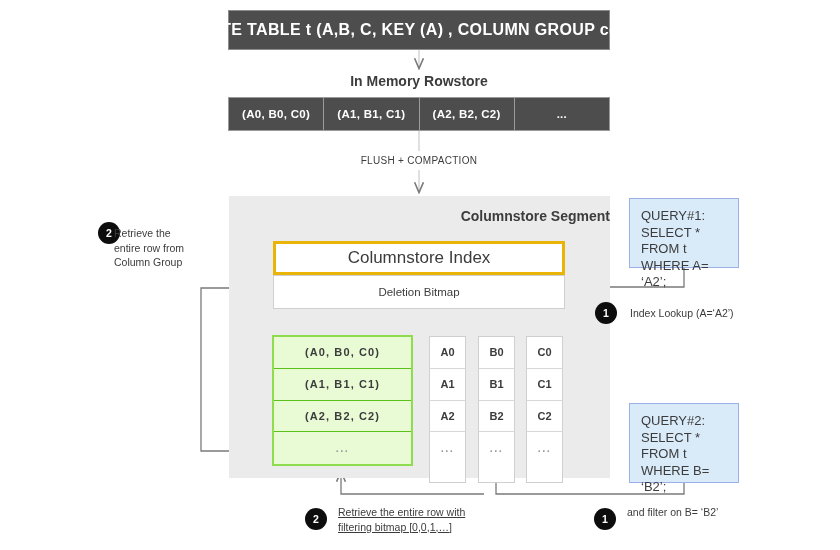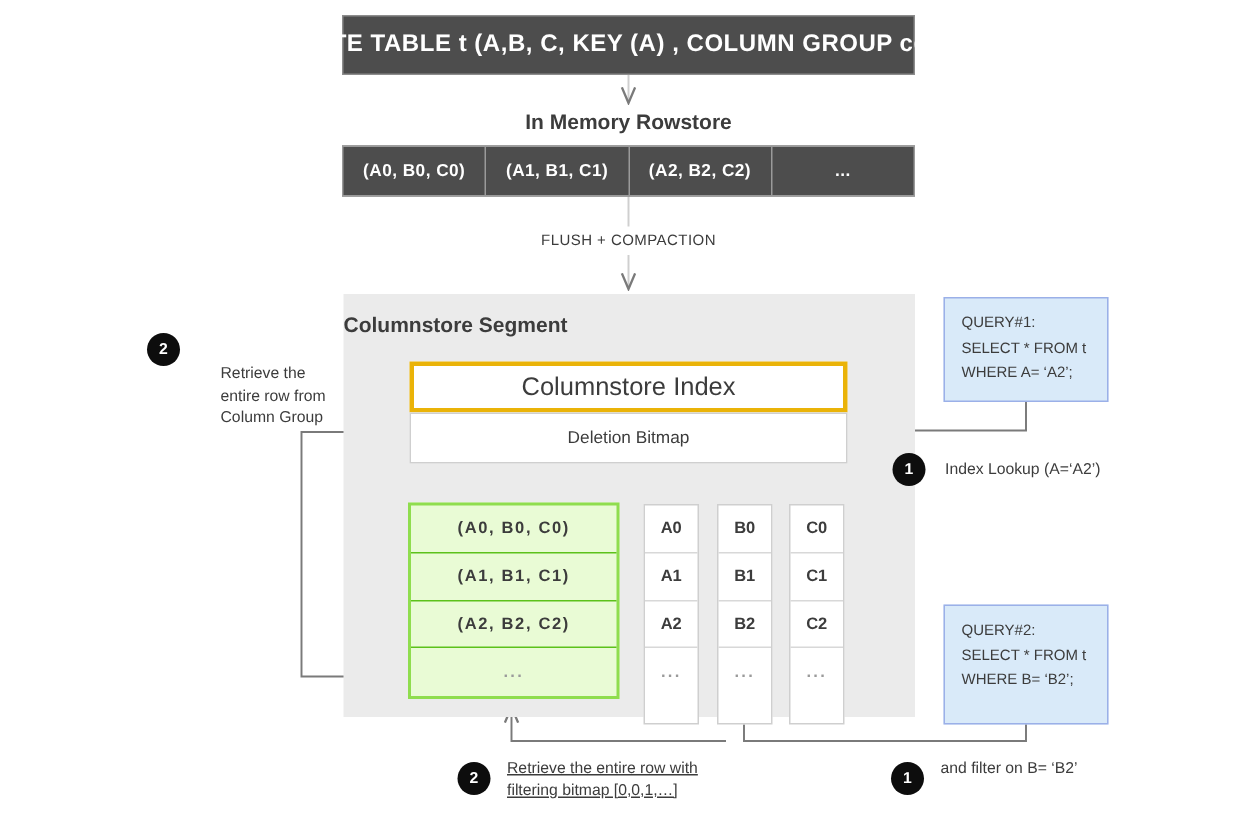--- a/index.html
+++ b/index.html
@@ -44,21 +44,21 @@
   #flush-label{
     left:228px;top:155px;width:382px;text-align:center;
     font-size:10px;font-weight:normal;letter-spacing:.3px;color:#3c3c3c;
   }
 
   
   #segment-panel{
     left:229px;top:196px;width:381px;height:282px;background:#ebebeb;
   }
   #segment-title{
-    left:229px;top:208px;width:381px;text-align:left;
+    left:229px;top:208px;width:381px;text-align:right;
     font-size:14px;font-weight:bold;color:#3c3c3c;
   }
 
   #index-box{
     left:273px;top:241px;width:292px;height:34px;
     background:#ffffff;border:3px solid #eab308;box-sizing:border-box;
     display:flex;align-items:center;justify-content:center;
     font-size:17px;color:#3c3c3c;
   }
   #bitmap-box{
@@ -95,34 +95,34 @@
   .colbox .cell.dots{color:#9a9a9a;letter-spacing:1.5px;}
   #col-a{left:429px;}
   #col-b{left:478px;}
   #col-c{left:526px;}
 
   
   .qbox{
     width:110px;background:#d9eaf9;border:1px solid #9bb0e8;
     box-sizing:border-box;padding:9px 10px 10px 11px;
   }
-  .qbox div{font-size:10px;line-height:16.5px;color:#3c3c3c;}
+  .qbox div{font-size:13px;line-height:16.5px;color:#3c3c3c;}
   #query1{left:629px;top:198px;height:70px;}
   #query2{left:629px;top:403px;height:80px;}
 
   
   .badge{
     width:22px;height:22px;border-radius:50%;background:#0d0d0d;
     color:#ffffff;font-size:10.5px;font-weight:bold;
     display:flex;align-items:center;justify-content:center;
   }
   .note{font-size:10.5px;line-height:14.5px;color:#3c3c3c;}
 
   #badge-left{left:98px;top:222px;}
-  #note-left{left:147px;top:226px;width:92px;margin-top:16px;}
+  #note-left{left:114px;top:226px;width:92px;}
 
   #badge-r1{left:595px;top:302px;}
   #note-r1{left:630px;top:306px;width:180px;white-space:nowrap;}
 
   #badge-b1{left:305px;top:508px;}
   #note-b1{left:338px;top:505px;width:180px;text-decoration:underline;}
 
   #badge-b2{left:594px;top:508px;}
   #note-b2{left:627px;top:505px;width:160px;}
 

